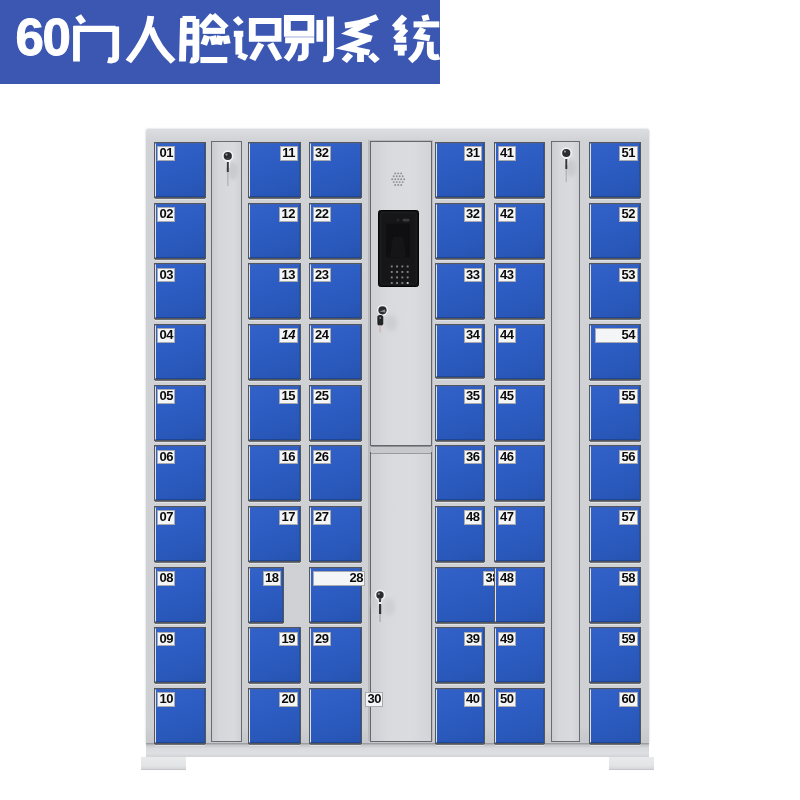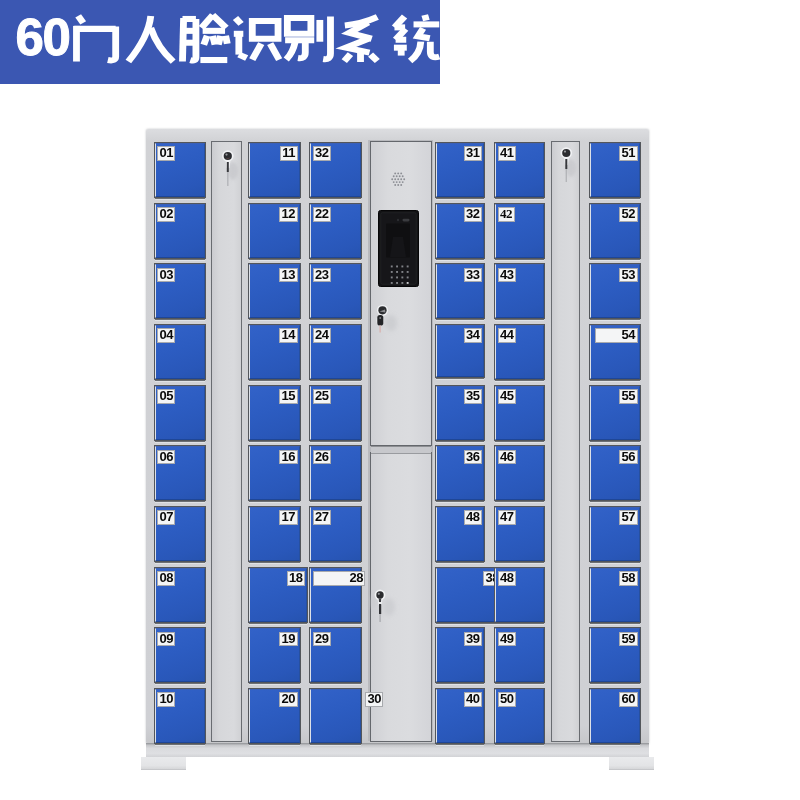--- a/index.html
+++ b/index.html
@@ -277,37 +277,37 @@
     </div>
 
 <div class="door" style="left:249.0px;top:203.5px;width:50.5px;height:54.0px;">
       <span class="lbl" style="right:1px;">12</span>
     </div>
 
 <div class="door" style="left:249.0px;top:264.1px;width:50.5px;height:54.0px;">
       <span class="lbl" style="right:1px;">13</span>
     </div>
 
-<div class="door" style="left:249.0px;top:324.8px;width:50.5px;height:54.0px;">
+<div class="door" style="left:249.0px;top:324.8px;width:50.5px;height:54.0px;font-style:italic;">
       <span class="lbl" style="right:1px;">14</span>
     </div>
 
 <div class="door" style="left:249.0px;top:385.5px;width:50.5px;height:54.0px;">
       <span class="lbl" style="right:1px;">15</span>
     </div>
 
 <div class="door" style="left:249.0px;top:446.2px;width:50.5px;height:54.0px;">
       <span class="lbl" style="right:1px;">16</span>
     </div>
 
 <div class="door" style="left:249.0px;top:506.8px;width:50.5px;height:54.0px;">
       <span class="lbl" style="right:1px;">17</span>
     </div>
 
-<div class="door" style="left:249.0px;top:567.5px;width:58px;height:54.0px;">
+<div class="door" style="left:249.0px;top:567.5px;width:34px;height:54.0px;">
       <span class="lbl" style="right:1px;">18</span>
     </div>
 
 <div class="door" style="left:249.0px;top:628.2px;width:50.5px;height:54.0px;">
       <span class="lbl" style="right:1px;">19</span>
     </div>
 
 <div class="door" style="left:249.0px;top:688.8px;width:50.5px;height:54.0px;">
       <span class="lbl" style="right:1px;">20</span>
     </div>
@@ -399,21 +399,21 @@
     </div>
 </div>
 
 <div>
 
 <div class="door" style="left:495.0px;top:142.8px;width:49.0px;height:54.0px;">
       <span class="lbl" style="left:1.5px;">41</span>
     </div>
 
 <div class="door" style="left:495.0px;top:203.5px;width:49.0px;height:54.0px;">
-      <span class="lbl" style="left:1.5px;font-family:Liberation Serif, serif;">42</span>
+      <span class="lbl" style="left:1.5px;">42</span>
     </div>
 
 <div class="door" style="left:495.0px;top:264.1px;width:49.0px;height:54.0px;">
       <span class="lbl" style="left:1.5px;">43</span>
     </div>
 
 <div class="door" style="left:495.0px;top:324.8px;width:49.0px;height:54.0px;">
       <span class="lbl" style="left:1.5px;">44</span>
     </div>
 

